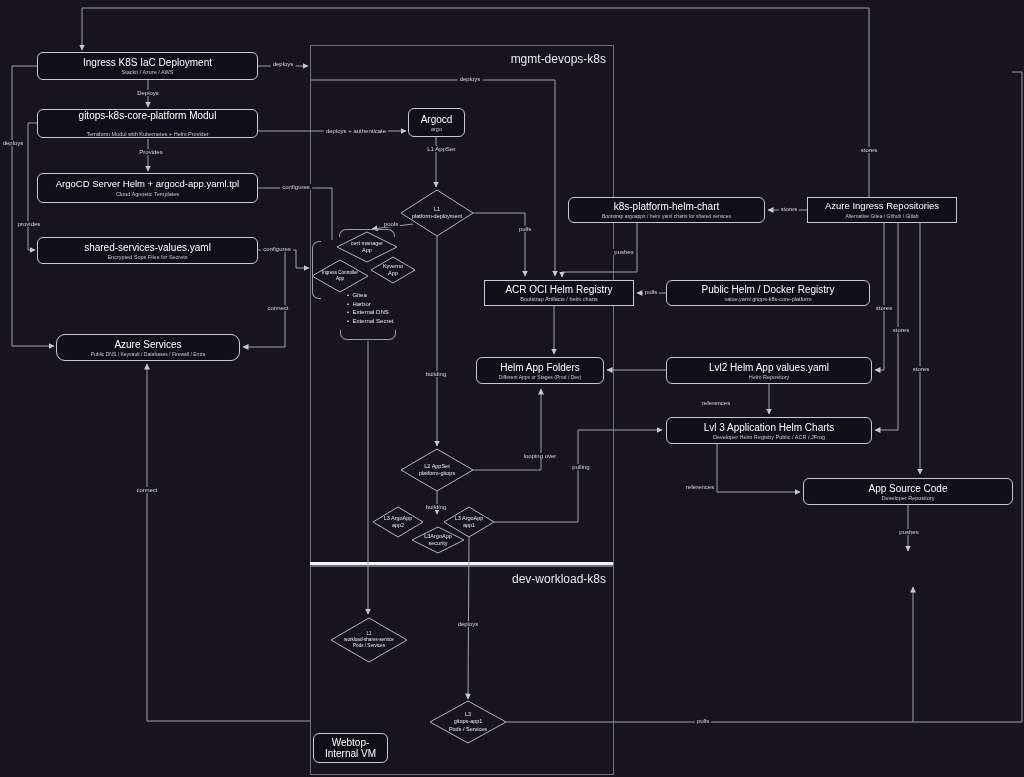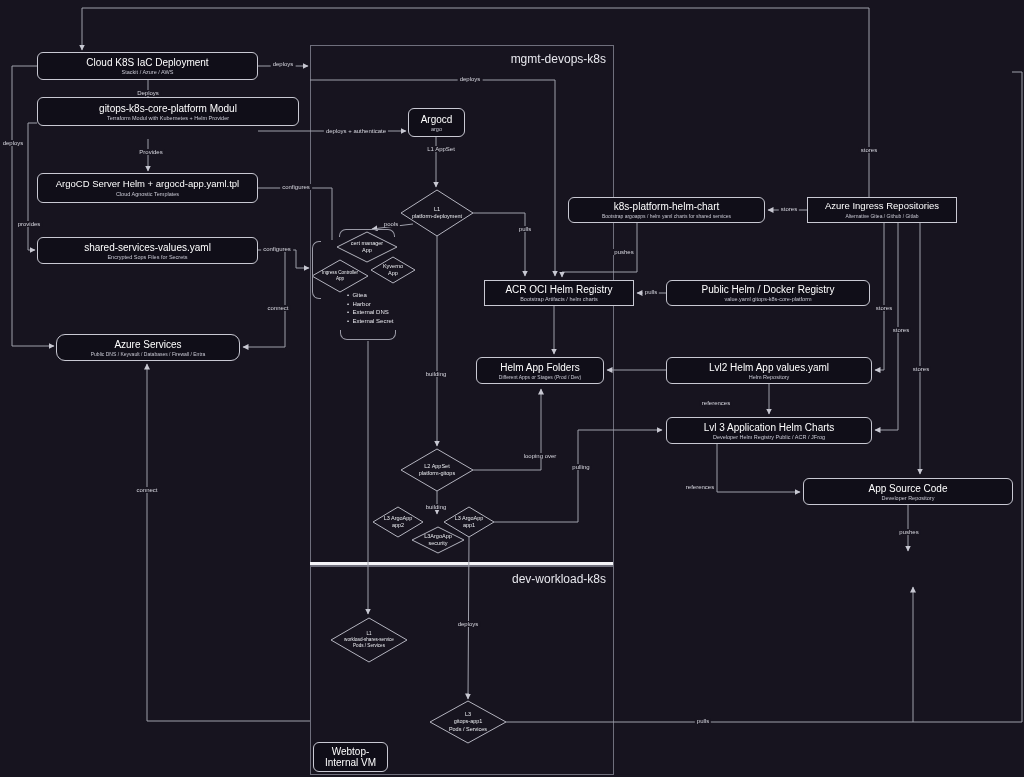--- a/index.html
+++ b/index.html
@@ -91,24 +91,24 @@
       <polygon points="369,618 407,640 369,662 331,640"></polygon>
       <polygon points="468,701 506,722 468,743 430,722"></polygon>
     </g>
   </svg>
 
   <div class="bracket top" style="left:339px;top:229px;width:56px;height:8px;"></div>
   <div class="bracket left" style="left:312px;top:241px;width:9px;height:58px;"></div>
   <div class="bracket bottom" style="left:340px;top:330px;width:56px;height:10px;"></div>
 
   <div class="box round" style="left:37px;top:52px;width:221px;height:28px;">
-    <div class="t">Cloud K8S IaC Deployment</div>
+    <div class="t">Ingress K8S IaC Deployment</div>
     <div class="s">Stackit / Azure / AWS</div>
   </div>
-  <div class="box round" style="left:37px;top:97px;width:262px;height:29px;">
+  <div class="box round" style="left:37px;top:109px;width:221px;height:29px;justify-content:space-between;">
     <div class="t">gitops-k8s-core-platform Modul</div>
     <div class="s">Terraform Modul with Kubernetes + Helm Provider</div>
   </div>
   <div class="box round" style="left:37px;top:173px;width:221px;height:30px;">
     <div class="t" style="font-size:9.5px;">ArgoCD Server Helm + argocd-app.yaml.tpl</div>
     <div class="s">Cloud Agnostic Templates</div>
   </div>
   <div class="box round" style="left:37px;top:237px;width:221px;height:27px;text-align:center;">
     <div class="t">shared-services-values.yaml</div>
     <div class="s">Encrypted Sops Files for Secrets</div>
@@ -146,21 +146,21 @@
     <div class="s">Helm Repository</div>
   </div>
   <div class="box round" style="left:666px;top:417px;width:206px;height:27px;">
     <div class="t">Lvl 3 Application Helm Charts</div>
     <div class="s">Developer Helm Registry  Public / ACR / JFrog</div>
   </div>
   <div class="box round" style="left:803px;top:478px;width:210px;height:27px;">
     <div class="t">App Source Code</div>
     <div class="s">Developer Repository</div>
   </div>
-  <div class="box round" style="left:313px;top:733px;width:75px;height:30px;margin-top:9px;">
+  <div class="box round" style="left:313px;top:733px;width:75px;height:30px;">
     <div class="t">Webtop-
 Internal VM</div>
   </div>
 
   <div class="dlabel" style="left:437px;top:213px;width:70px;">L1
 platform-deployment</div>
   <div class="dlabel" style="left:367px;top:247px;width:56px;">cert manager
 App</div>
   <div class="dlabel tiny" style="left:340px;top:276px;width:52px;">Ingress Controller
 App</div>

